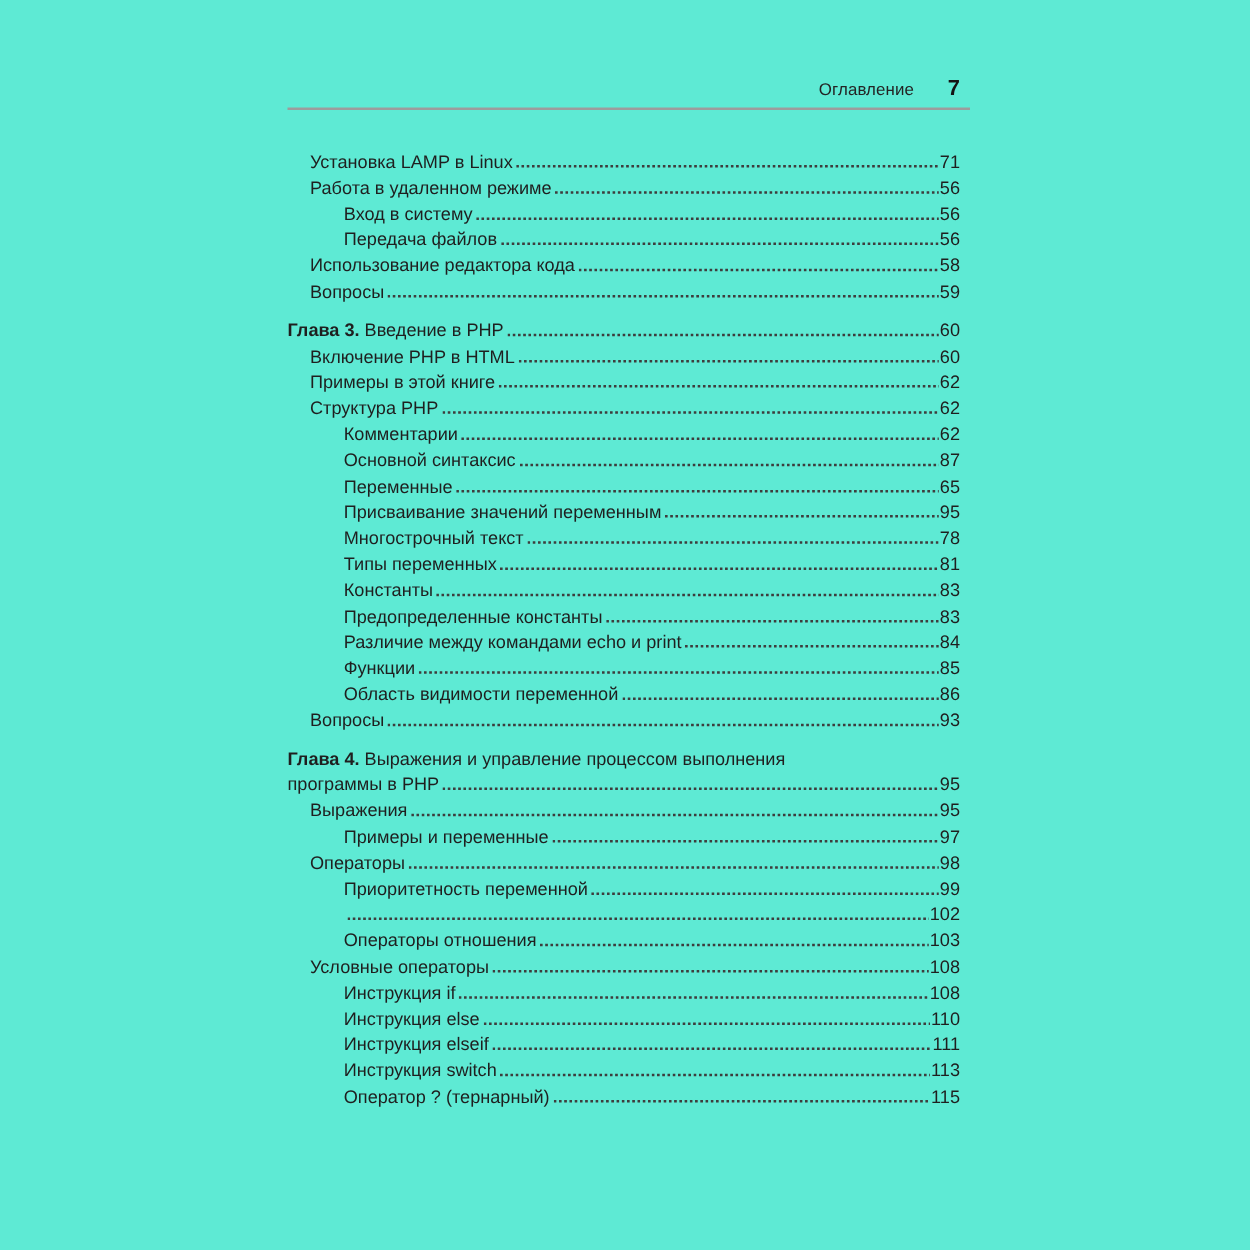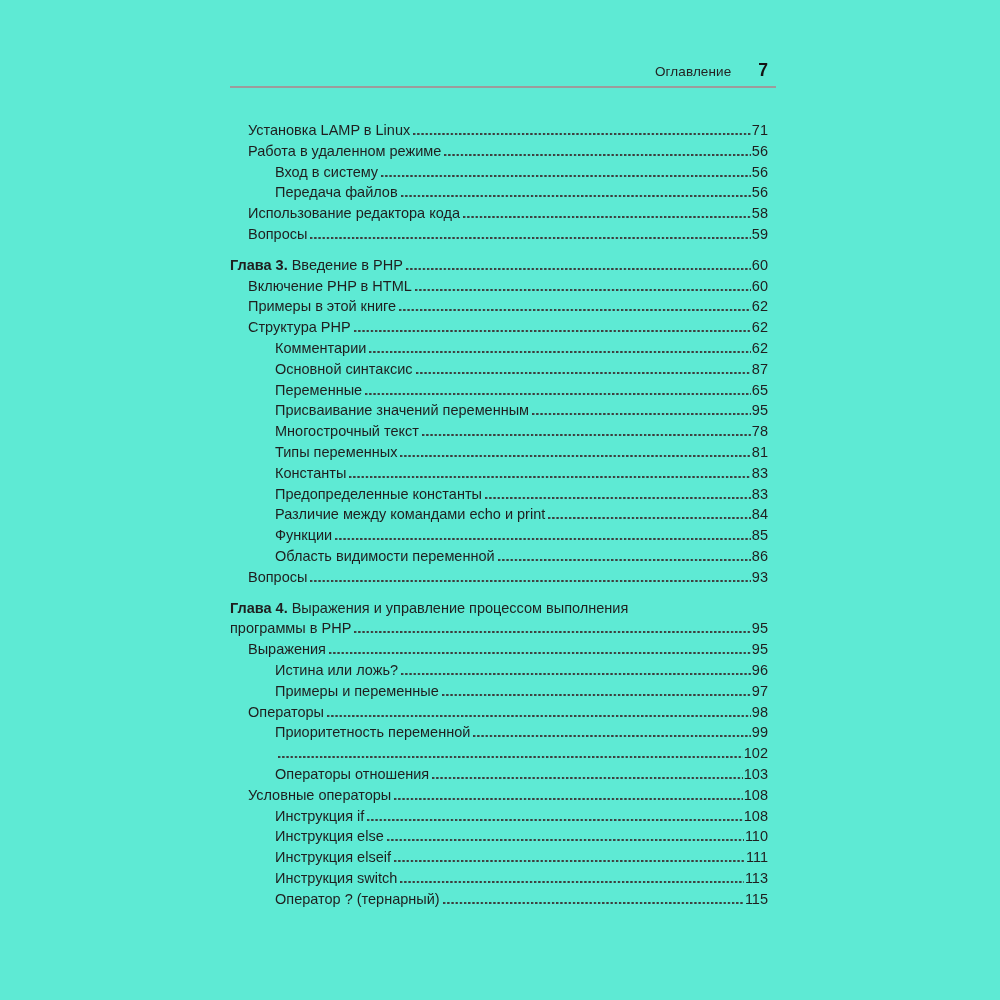--- a/index.html
+++ b/index.html
@@ -218,25 +218,20 @@
           <span class="lbl">программы в PHP</span>
           <span class="dots"></span>
           <span class="pg">95</span>
         </div>
         <div class="toc-row ind1">
           <span class="lbl">Выражения</span>
           <span class="dots"></span>
           <span class="pg">95</span>
         </div>
         <div class="toc-row ind2">
-          <span class="lbl">Истина или ложь?</span>
-          <span class="dots"></span>
-          <span class="pg">96</span>
-        </div>
-        <div class="toc-row ind2">
           <span class="lbl">Примеры и переменные</span>
           <span class="dots"></span>
           <span class="pg">97</span>
         </div>
         <div class="toc-row ind1">
           <span class="lbl">Операторы</span>
           <span class="dots"></span>
           <span class="pg">98</span>
         </div>
         <div class="toc-row ind2">

